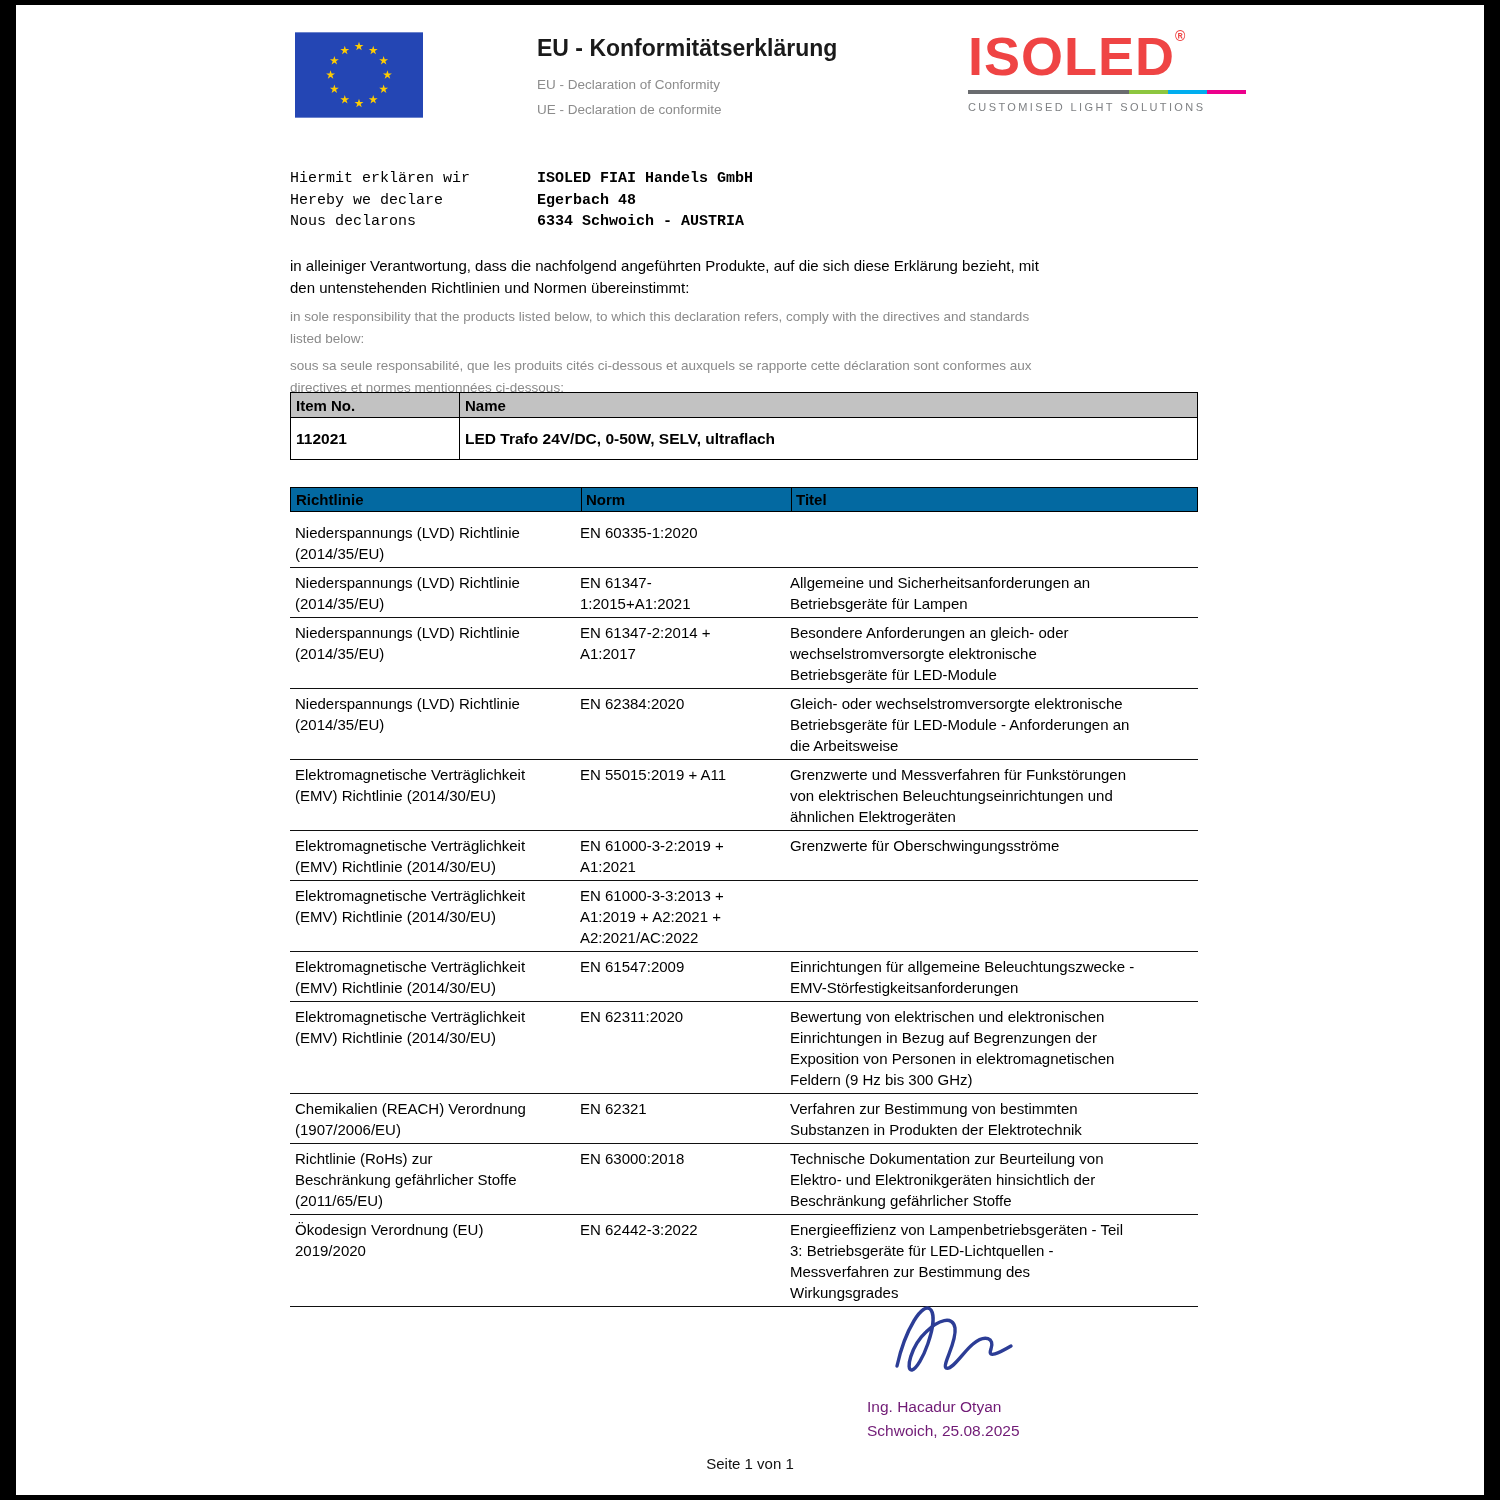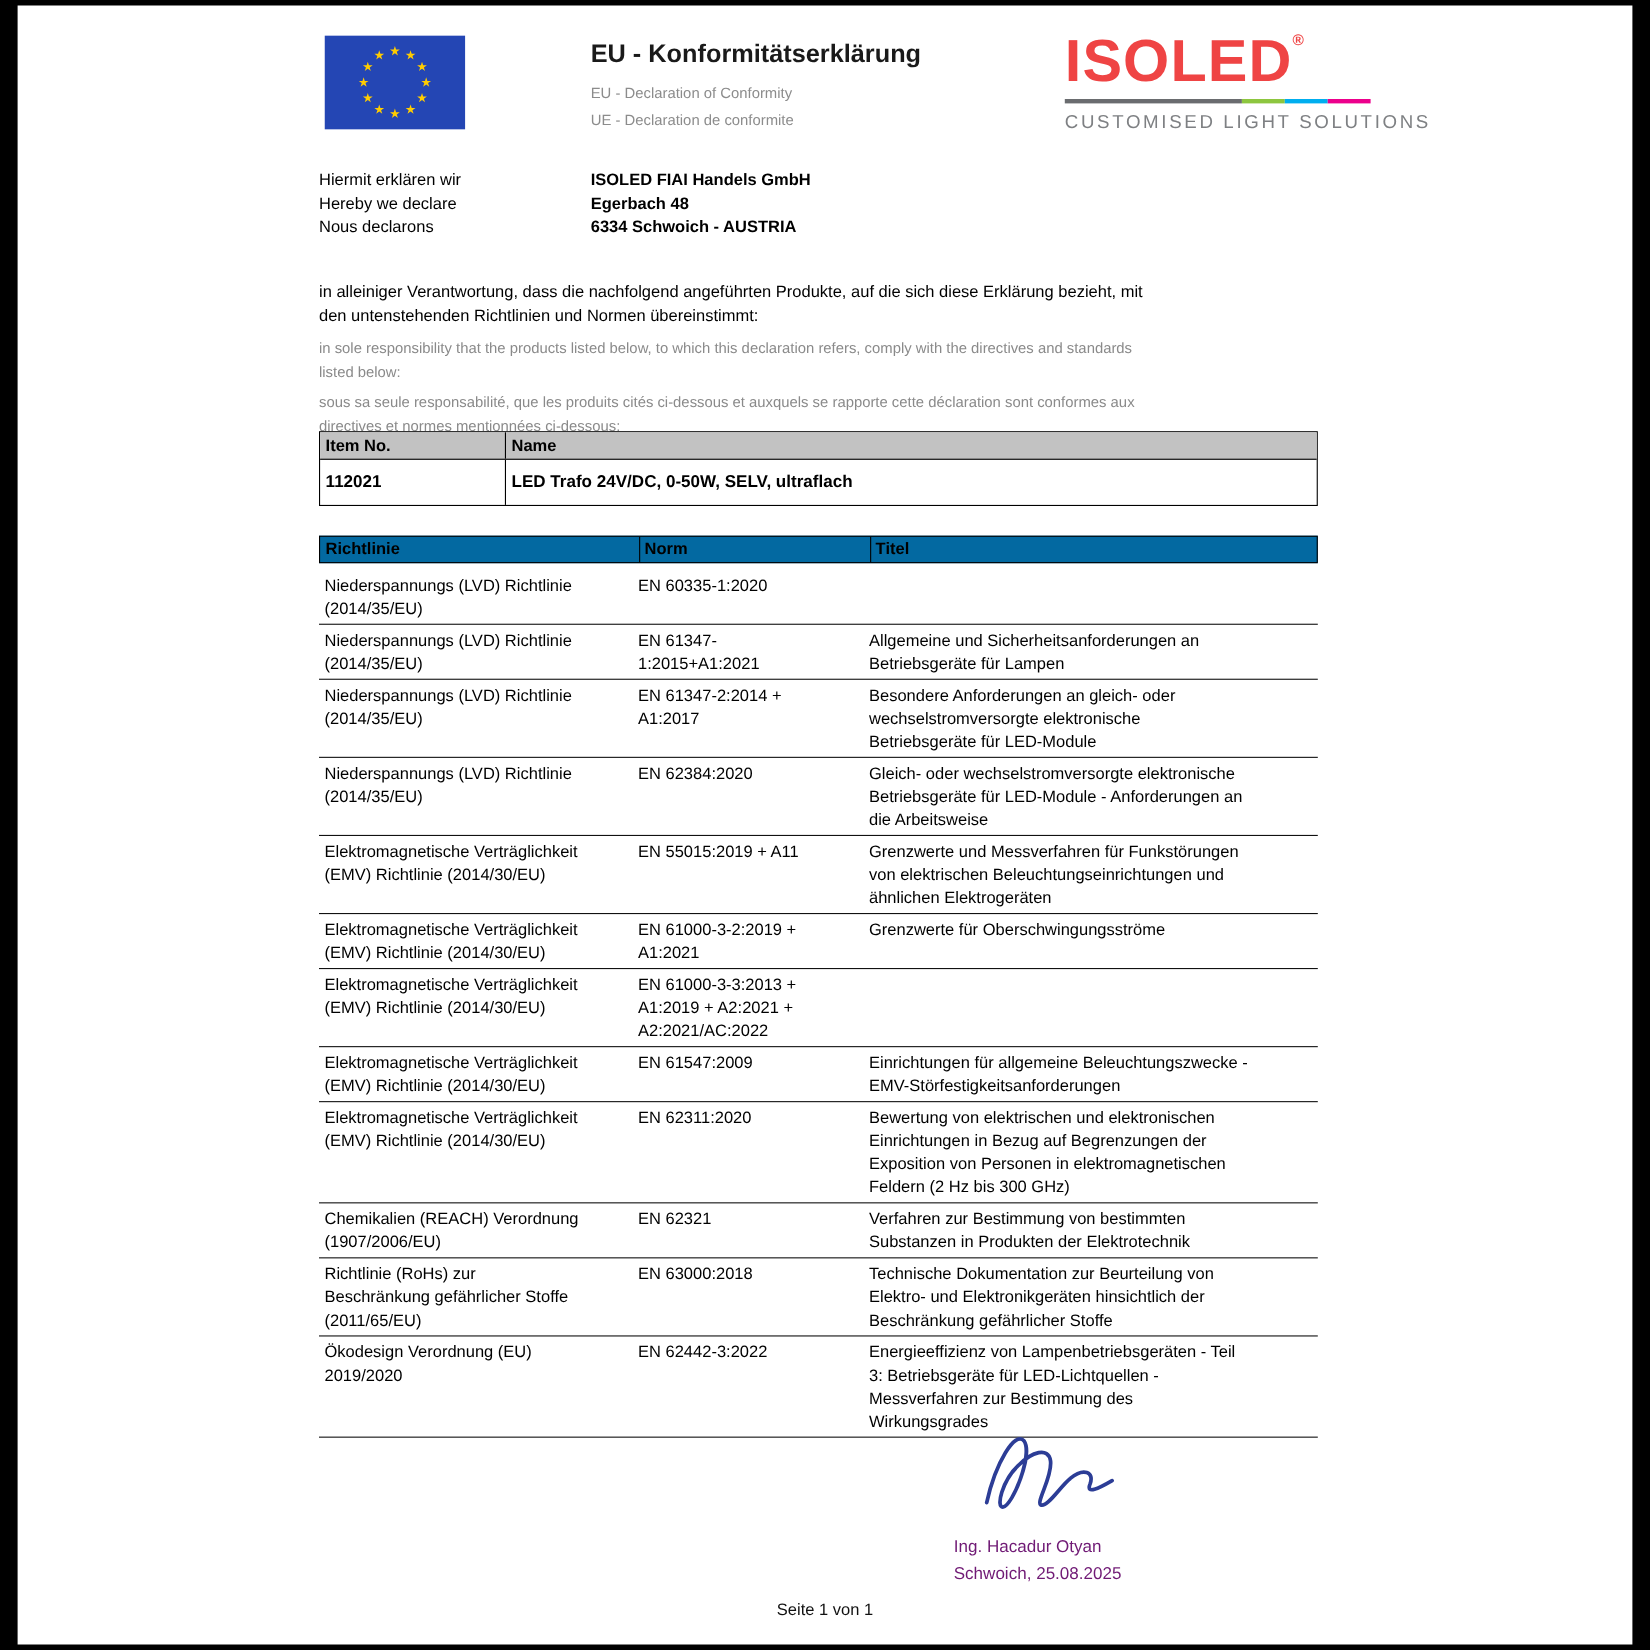--- a/index.html
+++ b/index.html
@@ -22,24 +22,24 @@
 
   .logo { position:absolute; left:952px; top:24px; width:278px; }
   .logo-word { font-size:54px; font-weight:bold; color:#ef4444; letter-spacing:1px; line-height:1; white-space:nowrap; }
   .logo-word .reg { font-size:14px; vertical-align:top; letter-spacing:0; }
   .logo-bar { display:flex; height:4px; margin:7px 0 7px 0; }
   .logo-bar .seg { height:100%; }
   .seg.gray { flex:0 0 58%; }
   .seg.green { flex:0 0 14%; }
   .seg.cyan { flex:0 0 14%; }
   .seg.magenta { flex:0 0 14%; }
-  .logo-tagline { font-size:17px; color:#7e8083; letter-spacing:2.4px; white-space:nowrap; }
-
-  
-  .declare { position:absolute; left:274px; top:148px; display:grid; grid-template-columns:247px auto; }
+  .logo-tagline { font-size:11px; color:#7e8083; letter-spacing:2.4px; white-space:nowrap; }
+
+  
+  .declare { position:absolute; left:274px; top:163px; display:grid; grid-template-columns:247px auto;font-family:Liberation Mono, monospace; }
   .declare .col { line-height:21.5px; font-size:15px; }
   .declare .company { font-weight:bold; }
 
   
   .statement { position:absolute; left:274px; top:250px; width:770px; }
   .statement .de { font-size:15px; line-height:22px; color:#000; margin-bottom:7px; }
   .statement .sub { font-size:13.5px; line-height:21.5px; color:#8a8a8a; margin-bottom:6px; }
 
   
   .prod-table { position:absolute; left:274px; top:387px; width:908px; border:1px solid #000; }
@@ -178,21 +178,21 @@
           <div class="c2">EN 61000-3-3:2013 + A1:2019 + A2:2021 + A2:2021/AC:2022</div>
         </div>
         <div class="std-row">
           <div class="c1">Elektromagnetische Verträglichkeit (EMV) Richtlinie (2014/30/EU)</div>
           <div class="c2">EN 61547:2009</div>
           <div class="c3">Einrichtungen für allgemeine Beleuchtungszwecke - EMV-Störfestigkeitsanforderungen</div>
         </div>
         <div class="std-row">
           <div class="c1">Elektromagnetische Verträglichkeit (EMV) Richtlinie (2014/30/EU)</div>
           <div class="c2">EN 62311:2020</div>
-          <div class="c3">Bewertung von elektrischen und elektronischen Einrichtungen in Bezug auf Begrenzungen der Exposition von Personen in elektromagnetischen Feldern (2 Hz bis 300 GHz)</div>
+          <div class="c3">Bewertung von elektrischen und elektronischen Einrichtungen in Bezug auf Begrenzungen der Exposition von Personen in elektromagnetischen Feldern (9 Hz bis 300 GHz)</div>
         </div>
         <div class="std-row">
           <div class="c1">Chemikalien (REACH) Verordnung (1907/2006/EU)</div>
           <div class="c2">EN 62321</div>
           <div class="c3">Verfahren zur Bestimmung von bestimmten Substanzen in Produkten der Elektrotechnik</div>
         </div>
         <div class="std-row">
           <div class="c1">Richtlinie (RoHs) zur Beschränkung gefährlicher Stoffe (2011/65/EU)</div>
           <div class="c2">EN 63000:2018</div>
           <div class="c3">Technische Dokumentation zur Beurteilung von Elektro- und Elektronikgeräten hinsichtlich der Beschränkung gefährlicher Stoffe</div>

